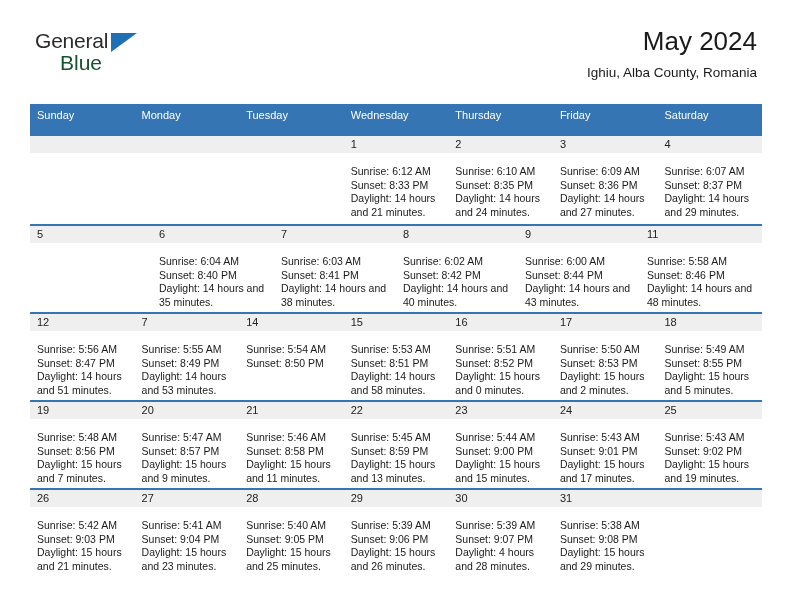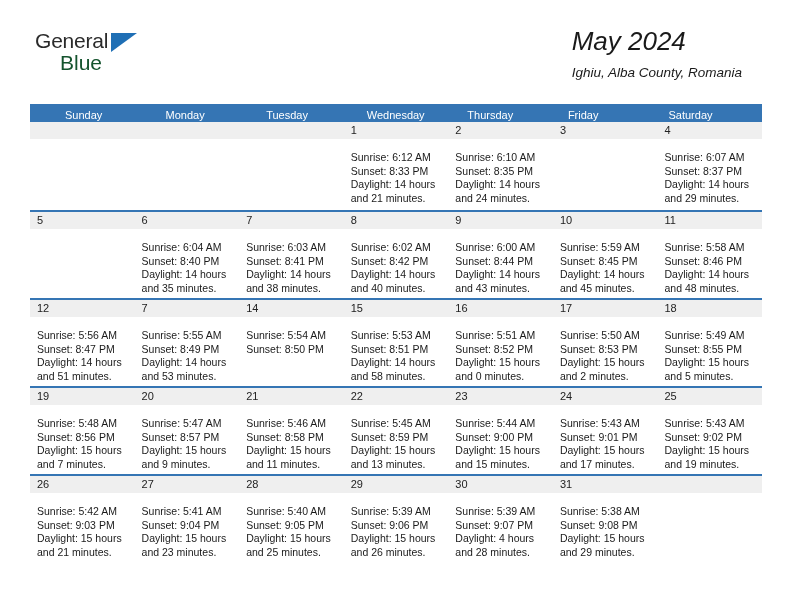--- a/index.html
+++ b/index.html
@@ -56,24 +56,23 @@
     left: 76px;
     top: 3px;
     width: 0;
     height: 0;
     border-left: 26px solid #1f6fb5;
     border-bottom: 19px solid transparent;
   }
 
   .title-block {
     position: absolute;
-    right: 50px;
+    right: 35px;
     top: 26px;
-    text-align: left;
-    font-style: italic;
+    text-align: right;
   }
   .cal-title {
     font-size: 26px;
     color: #1a1a1a;
     line-height: 30px;
     font-weight: normal;
     margin: 0;
   }
   .cal-subtitle {
     font-size: 13.5px;
@@ -87,22 +86,21 @@
   .calendar {
     position: absolute;
     left: 30px;
     top: 104px;
     width: 732px;
   }
 
   .dow-row {
     display: flex;
     background: #3575b4;
-    height: 18px;
-    padding-left: 28px;
+    height: 32px;
   }
   .dow-cell {
     flex: 1 1 0;
     color: #ffffff;
     font-size: 11px;
     line-height: 22px;
     padding-left: 7px;
     box-sizing: border-box;
     white-space: nowrap;
   }
@@ -201,20 +199,25 @@
           <div class="day-cell">
             <div class="day-num-band">2</div>
             <div class="day-body">
               <div class="day-line">Sunrise: 6:10 AM</div>
               <div class="day-line">Sunset: 8:35 PM</div>
               <div class="day-line wrap">Daylight: 14 hours and 24 minutes.</div>
             </div>
           </div>
           <div class="day-cell">
             <div class="day-num-band">3</div>
+            <div class="day-body">
+              <div class="day-line">Sunrise: 6:09 AM</div>
+              <div class="day-line">Sunset: 8:36 PM</div>
+              <div class="day-line wrap">Daylight: 14 hours and 27 minutes.</div>
+            </div>
           </div>
           <div class="day-cell">
             <div class="day-num-band">4</div>
             <div class="day-body">
               <div class="day-line">Sunrise: 6:07 AM</div>
               <div class="day-line">Sunset: 8:37 PM</div>
               <div class="day-line wrap">Daylight: 14 hours and 29 minutes.</div>
             </div>
           </div>
         </div>
@@ -248,28 +251,20 @@
           </div>
           <div class="day-cell">
             <div class="day-num-band">9</div>
             <div class="day-body">
               <div class="day-line">Sunrise: 6:00 AM</div>
               <div class="day-line">Sunset: 8:44 PM</div>
               <div class="day-line wrap">Daylight: 14 hours and 43 minutes.</div>
             </div>
           </div>
           <div class="day-cell">
-            <div class="day-num-band">10</div>
-            <div class="day-body">
-              <div class="day-line">Sunrise: 5:59 AM</div>
-              <div class="day-line">Sunset: 8:45 PM</div>
-              <div class="day-line wrap">Daylight: 14 hours and 45 minutes.</div>
-            </div>
-          </div>
-          <div class="day-cell">
             <div class="day-num-band">11</div>
             <div class="day-body">
               <div class="day-line">Sunrise: 5:58 AM</div>
               <div class="day-line">Sunset: 8:46 PM</div>
               <div class="day-line wrap">Daylight: 14 hours and 48 minutes.</div>
             </div>
           </div>
         </div>
         <div class="week-row">
           <div class="day-cell">

